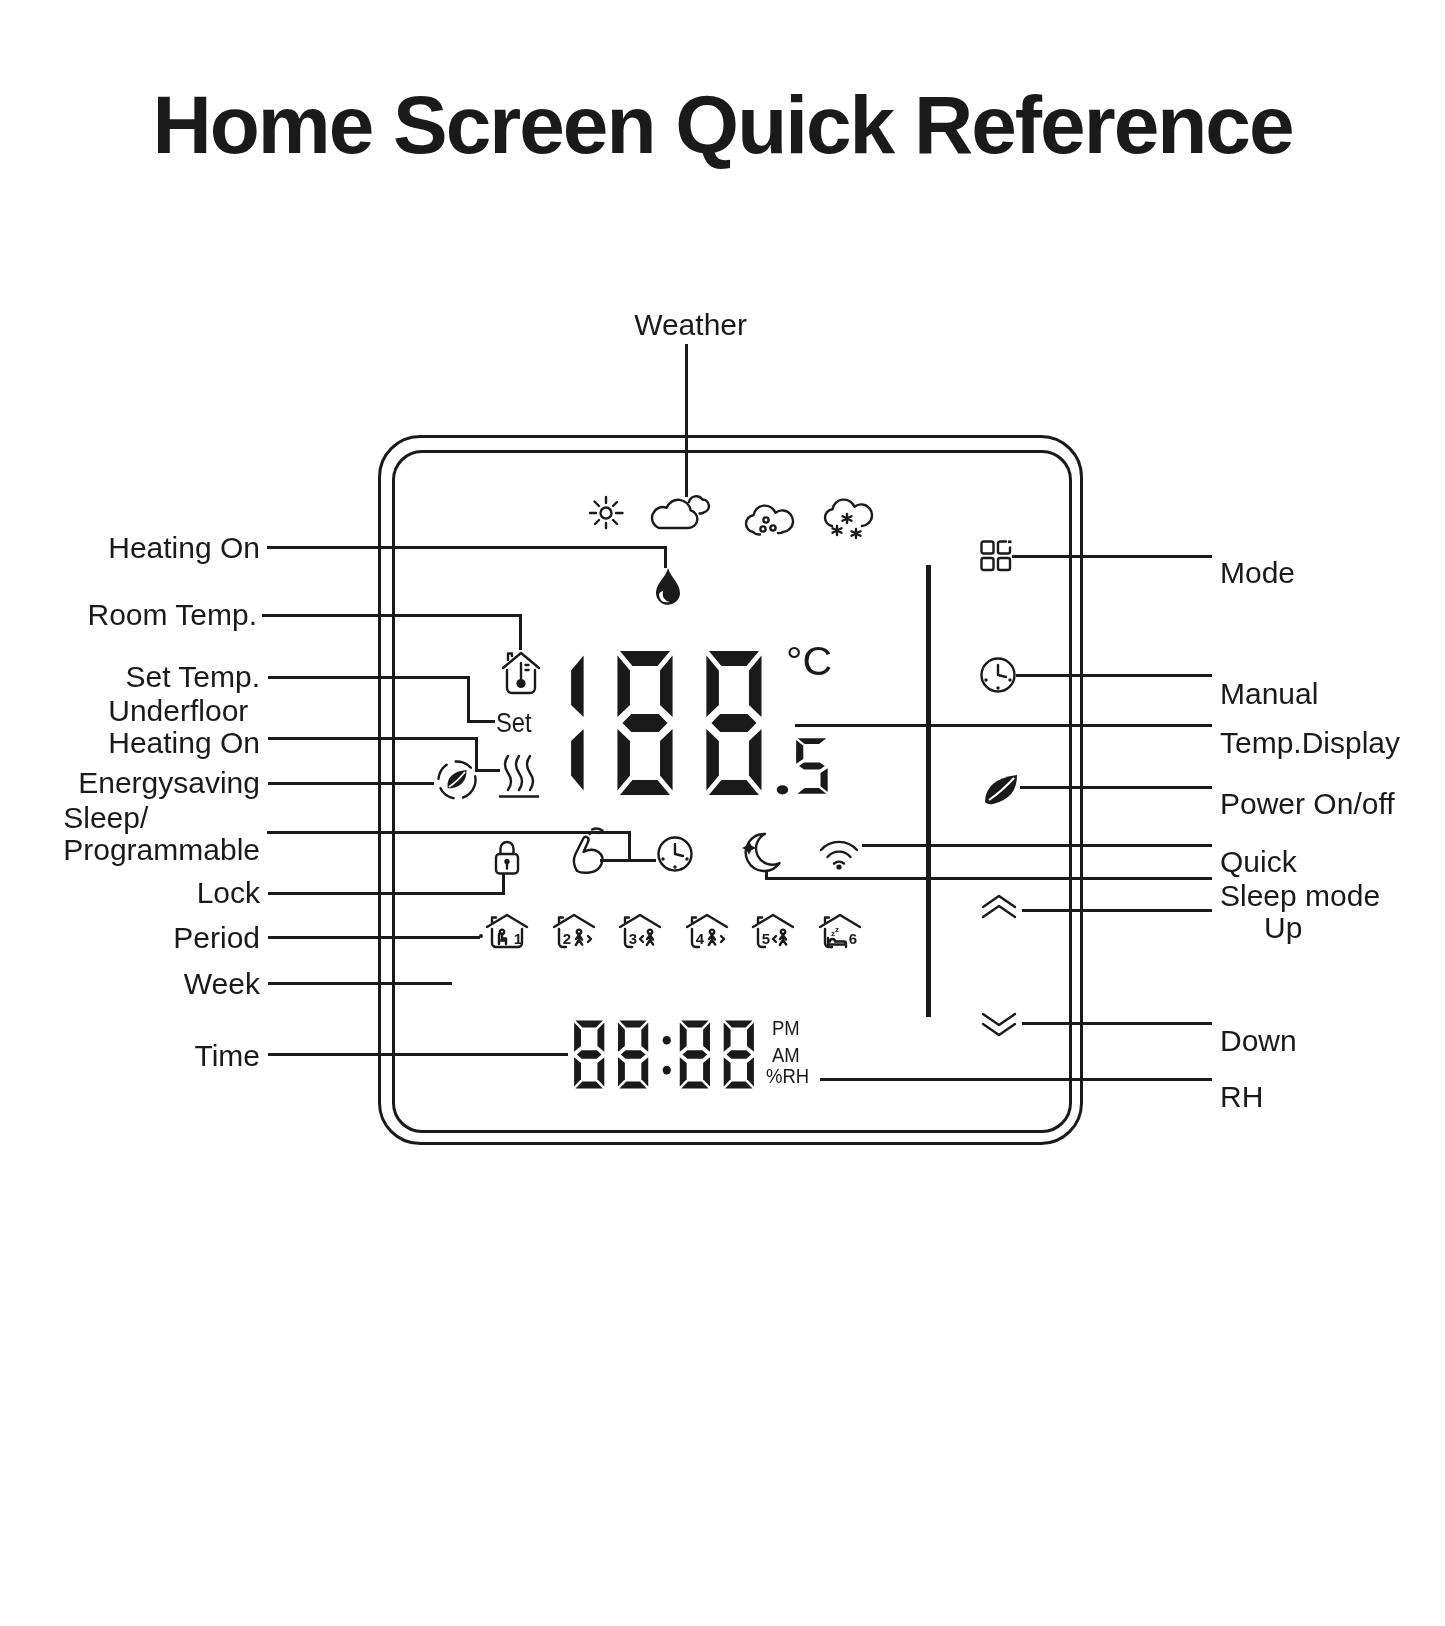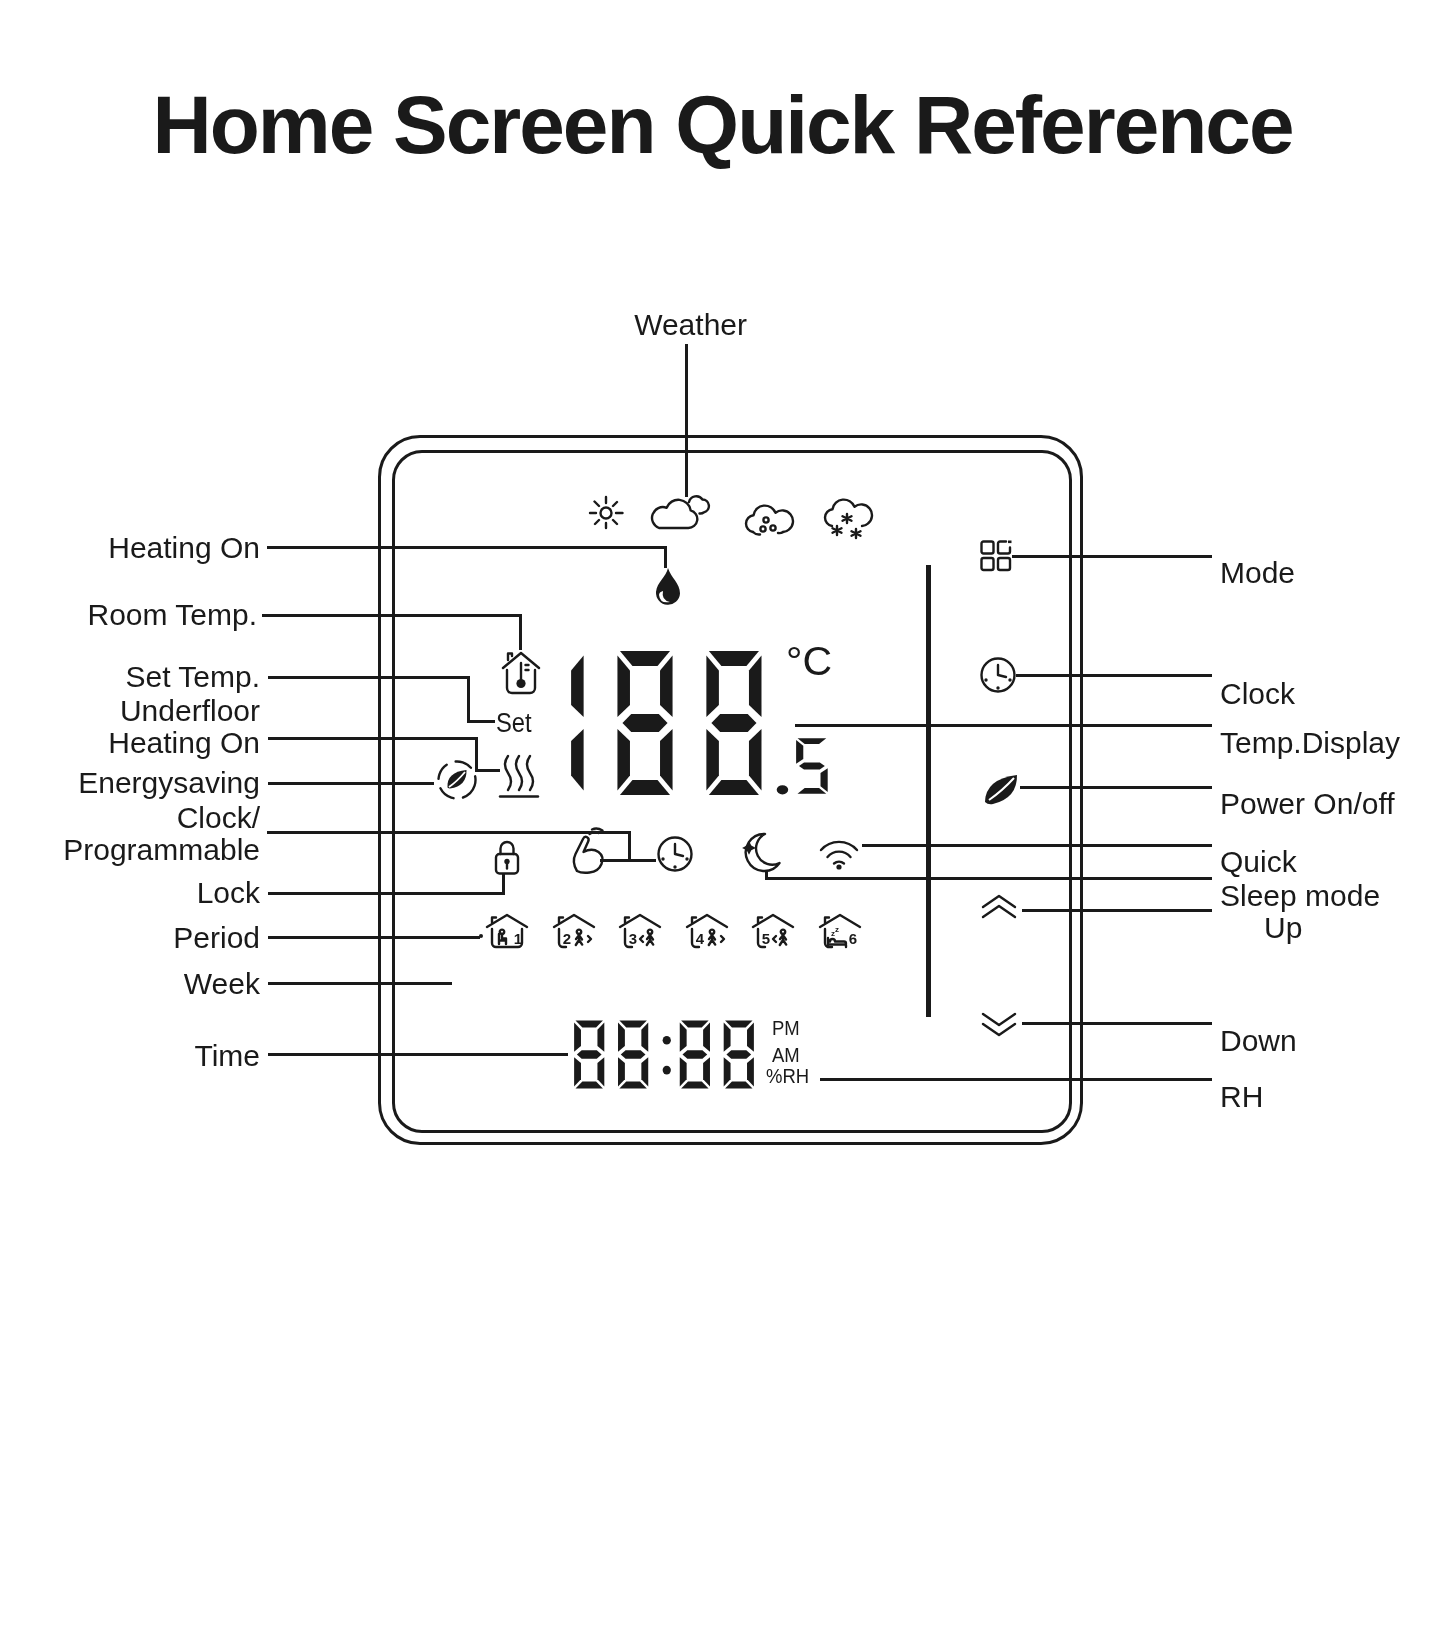--- a/index.html
+++ b/index.html
@@ -3,21 +3,21 @@
 <meta charset="utf-8">
 <style>
   html,body{margin:0;padding:0;background:#fff;}
   #stage{position:relative;width:1445px;height:1626px;background:#fff;overflow:hidden;
          font-family:"Liberation Sans",sans-serif;color:#1a1a1a;}
   .abs{position:absolute;}
   #title{left:0;right:0;top:78px;text-align:center;font-size:82px;font-weight:bold;
          letter-spacing:-2px;white-space:nowrap;}
   
   .lbl{font-size:30px;line-height:32px;white-space:nowrap;}
-  .lbl.left{text-align:right;}
+  .lbl.left{text-align:left;}
   .lbl.right{text-align:left;margin-top:16px;}
   
   .hl{position:absolute;height:3px;background:#1a1a1a;}
   .vl{position:absolute;width:3px;background:#1a1a1a;}
   
   #frame-outer{left:378px;top:435px;width:705px;height:710px;border:3px solid #1a1a1a;
                border-radius:42px;box-sizing:border-box;}
   #frame-inner{left:392px;top:450px;width:680px;height:683px;border:3px solid #1a1a1a;
                border-radius:30px;box-sizing:border-box;background:transparent;}
   #divider{left:926px;top:565px;width:5px;height:452px;background:#1a1a1a;}
@@ -63,21 +63,21 @@
 
   <div class="abs lbl left" style="right:1185px;top:532px">Heating On</div>
   <div class="abs lbl left" style="right:1188px;top:599px">Room Temp.</div>
   <div class="abs lbl left" style="right:1185px;top:661px">Set Temp.</div>
   <div class="abs lbl left" style="right:1185px;top:695px">
     <div>Underfloor</div>
     <div>Heating On</div>
   </div>
   <div class="abs lbl left" style="right:1185px;top:767px">Energysaving</div>
   <div class="abs lbl left" style="right:1185px;top:802px">
-    <div>Clock/</div>
+    <div>Sleep/</div>
     <div>Programmable</div>
   </div>
   <div class="abs lbl left" style="right:1185px;top:877px">Lock</div>
   <div class="abs lbl left" style="right:1185px;top:922px">Period</div>
   <div class="abs lbl left" style="right:1185px;top:968px">Week</div>
   <div class="abs lbl left" style="right:1185px;top:1040px">Time</div>
 
   <div class="hl" style="left:267px;top:546px;width:399px"></div>
   <div class="vl" style="left:664px;top:546px;height:22px"></div>
   <div class="hl" style="left:262px;top:614px;width:259px"></div>
@@ -92,21 +92,21 @@
   <div class="hl" style="left:267px;top:831px;width:364px"></div>
   <div class="vl" style="left:628px;top:831px;height:31px"></div>
   <div class="hl" style="left:600px;top:859px;width:56px"></div>
   <div class="hl" style="left:268px;top:892px;width:237px"></div>
   <div class="vl" style="left:502px;top:874px;height:21px"></div>
   <div class="hl" style="left:268px;top:936px;width:212px"></div>
   <div class="hl" style="left:268px;top:982px;width:184px"></div>
   <div class="hl" style="left:268px;top:1053px;width:300px"></div>
 
   <div class="abs lbl right" style="left:1220px;top:541px">Mode</div>
-  <div class="abs lbl right" style="left:1220px;top:662px">Clock</div>
+  <div class="abs lbl right" style="left:1220px;top:662px">Manual</div>
   <div class="abs lbl right" style="left:1220px;top:711px">Temp.Display</div>
   <div class="abs lbl right" style="left:1220px;top:772px">Power On/off</div>
   <div class="abs lbl right" style="left:1220px;top:830px">Quick</div>
   <div class="abs lbl right" style="left:1220px;top:864px">Sleep mode</div>
   <div class="abs lbl right" style="left:1264px;top:896px">Up</div>
   <div class="abs lbl right" style="left:1220px;top:1009px">Down</div>
   <div class="abs lbl right" style="left:1220px;top:1065px">RH</div>
 
   <div class="hl" style="left:1012px;top:555px;width:200px"></div>
   <div class="hl" style="left:1016px;top:674px;width:196px"></div>

